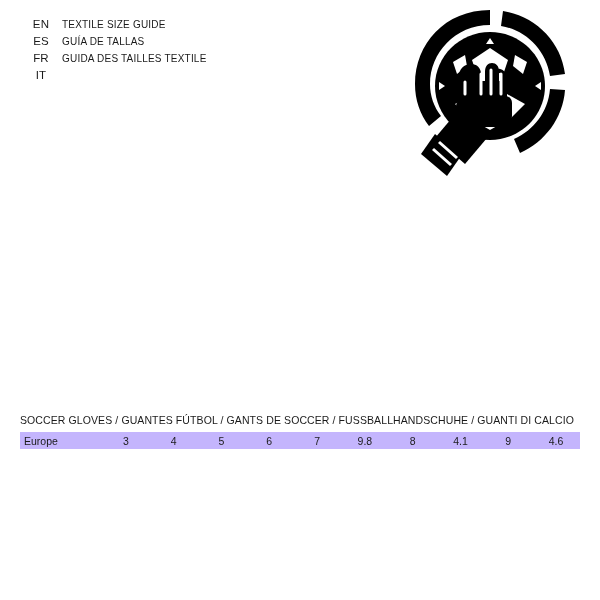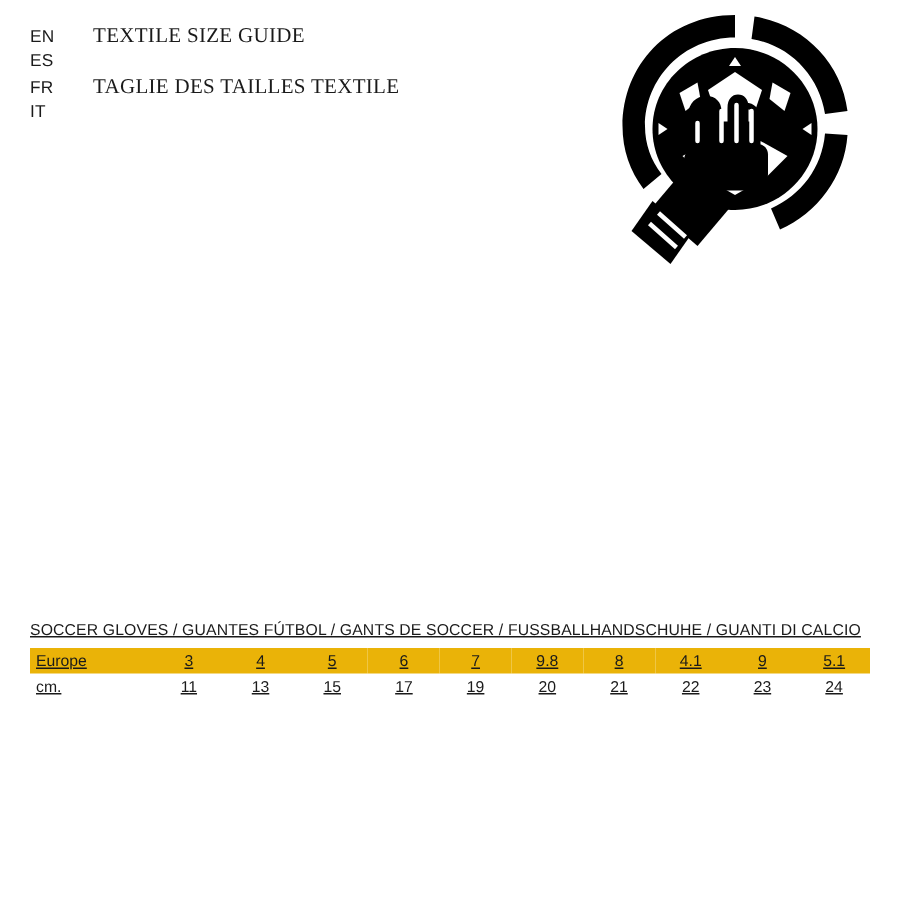--- a/index.html
+++ b/index.html
@@ -15,40 +15,40 @@
     position: relative;
     overflow: hidden;
   }
 
   
   .lang-block {
     position: absolute;
     top: 16px;
     left: 20px;
     width: 340px;
+    text-align: center;
   }
   .lang-row {
     display: flex;
     align-items: baseline;
     height: 17px;
     line-height: 17px;
   }
   .lang-code {
     width: 42px;
     flex: 0 0 42px;
     font-size: 11.5px;
     letter-spacing: 0.2px;
     color: #1a1a1a;
   }
   .lang-text {
-    font-size: 14px;
+    font-size: 10px;
     letter-spacing: 0.2px;
     color: #1a1a1a;
     white-space: nowrap;
-    font-family: Liberation Serif, serif;
   }
 
   
   .illustration {
     position: absolute;
     top: 8px;
     left: 395px;
     width: 190px;
     height: 185px;
   }
@@ -57,21 +57,20 @@
     width: 100%;
     height: 100%;
   }
 
   
   .table-wrap {
     position: absolute;
     left: 20px;
     top: 414px;
     width: 560px;
-    text-decoration: underline;
   }
   .table-title {
     font-size: 10.5px;
     letter-spacing: 0.1px;
     color: #1a1a1a;
     margin-bottom: 6px;
     white-space: nowrap;
   }
   table.size-table {
     border-collapse: collapse;
@@ -80,45 +79,46 @@
   }
   table.size-table td {
     font-size: 10.5px;
     color: #1a1a1a;
     padding: 0;
     height: 17px;
     vertical-align: middle;
     text-align: center;
   }
   table.size-table tr.row-shaded td {
-    background: #eab308;
+    background: #c4b5fd;
   }
   table.size-table td.label-cell {
     text-align: left;
     padding-left: 4px;
     width: 78px;
   }
 </style>
 </head>
 <body>
 
 <div class="lang-block">
 
   <div class="lang-row">
     <span class="lang-code">EN</span>
     <span class="lang-text">TEXTILE SIZE GUIDE</span>
   </div>
 
   <div class="lang-row">
     <span class="lang-code">ES</span>
+    <span class="lang-text">GUÍA DE TALLAS</span>
   </div>
 
   <div class="lang-row">
     <span class="lang-code">FR</span>
-    <span class="lang-text">TAGLIE DES TAILLES TEXTILE</span>
+    <span class="lang-text">GUIDA DES TAILLES TEXTILE</span>
   </div>
 
 
   <div class="lang-row">
     <span class="lang-code">IT</span>
   </div>
 
 </div>
 
 <div class="illustration">
@@ -178,30 +178,17 @@
         <td class="label-cell">Europe</td>
         <td>3</td>
         <td>4</td>
         <td>5</td>
         <td>6</td>
         <td>7</td>
         <td>9.8</td>
         <td>8</td>
         <td>4.1</td>
         <td>9</td>
-        <td>5.1</td>
-      </tr>
-      <tr>
-        <td class="label-cell">cm.</td>
-        <td>11</td>
-        <td>13</td>
-        <td>15</td>
-        <td>17</td>
-        <td>19</td>
-        <td>20</td>
-        <td>21</td>
-        <td>22</td>
-        <td>23</td>
-        <td>24</td>
+        <td>4.6</td>
       </tr>
     </tbody>
   </table>
 </div>
 
 </body></html>

